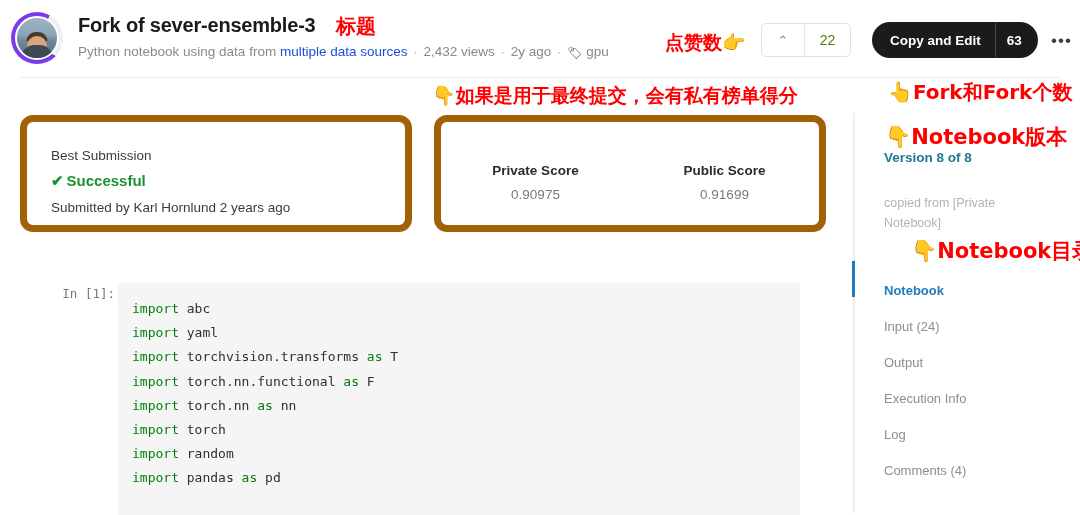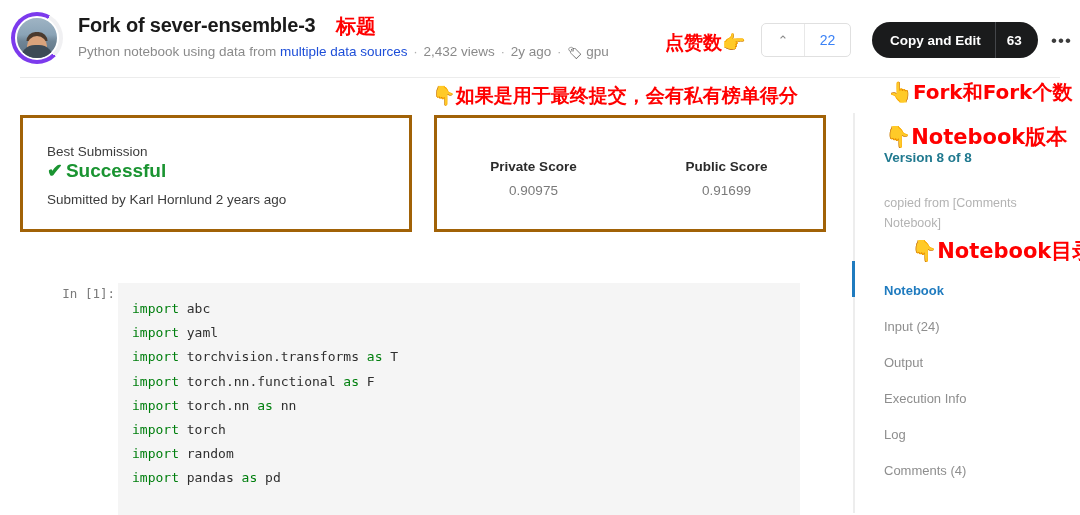--- a/index.html
+++ b/index.html
@@ -65,21 +65,21 @@
     position: absolute; left: 761px; top: 23px; height: 34px;
     display: flex; align-items: stretch;
     border: 1px solid #e0e0e0; border-radius: 5px; background: #fff; overflow: hidden;
   }
   .upvote-arrow {
     width: 43px; display: flex; align-items: center; justify-content: center;
     border-right: 1px solid #e8e8e8; color: #8a8a8a; font-size: 13px;
   }
   .upvote-count {
     width: 45px; display: flex; align-items: center; justify-content: center;
-    font-size: 14px; color: #3b82f6;
+    font-size: 14px; color: #4d7c0f;
   }
   .copyedit {
     position: absolute; left: 872px; top: 22px; height: 36px;
     display: flex; align-items: stretch; background: #1a1b1c;
     border-radius: 18px; overflow: hidden; color: #fff;
   }
   .ce-label {
     display: flex; align-items: center; padding: 0 14px 0 18px;
     font-size: 13.5px; font-weight: bold; border-right: 1px solid #44464a;
   }
@@ -88,26 +88,26 @@
   .kebab {
     position: absolute; left: 1051px; top: 38px; color: #3c3c3c;
     font-size: 17px; letter-spacing: 1px; line-height: 6px;
   }
   .hdr-divider {
     position: absolute; left: 20px; top: 77px; width: 1040px; height: 1px; background: #ececec;
   }
 
   
   .card {
-    position: absolute; border: 3px solid #a16207; border-radius: 0; background: #fff;
+    position: absolute; border: 7px solid #a16207; border-radius: 13px; background: #fff;
   }
   .card-best { left: 20px; top: 115px; width: 392px; height: 117px; padding: 26px 0 0 24px; }
   .card-score { left: 434px; top: 115px; width: 392px; height: 117px; }
   .best-label { font-size: 13.5px; color: #3c3c3c; }
-  .best-status { margin-top: 0; font-size: 19px; color: #1a9431; font-weight: bold; }
+  .best-status { margin-top: 9px; font-size: 15px; color: #1a9431; font-weight: bold; }
   .best-status .chk { margin-right: 3px; }
   .best-sub { margin-top: 10px; font-size: 13.5px; color: #3c3c3c; }
 
   .score-row { display: flex; height: 100%; padding-top: 41px; }
   .score-col { flex: 1; text-align: center; }
   .score-name { font-size: 13.5px; font-weight: bold; color: #2b2b2b; }
   .score-val { margin-top: 9px; font-size: 13.5px; color: #7a7a7a; }
 
   
   .cell { position: absolute; left: 55px; top: 283px; width: 745px; }
@@ -223,21 +223,21 @@
         <div class="line"><span class="kw">import</span><span> torch</span></div>
         <div class="line"><span class="kw">import</span><span> random</span></div>
         <div class="line"><span class="kw">import</span><span> pandas </span><span class="kw">as</span><span> pd</span></div>
         <div class="line"></div>
       </div>
   </div>
 
   <div class="side-rail"></div>
   <div class="side-rail-active"></div>
   <div class="side-version">Version 8 of 8</div>
-  <div class="side-copied">copied from [Comments Notebook]</div>
+  <div class="side-copied">copied from [Private Notebook]</div>
   <div class="toc" id="toc-list">
       <div class="toc-item active">Notebook</div>
       <div class="toc-item">Input (24)</div>
       <div class="toc-item">Output</div>
       <div class="toc-item">Execution Info</div>
       <div class="toc-item">Log</div>
       <div class="toc-item">Comments (4)</div>
     </div>
 
 </div>

